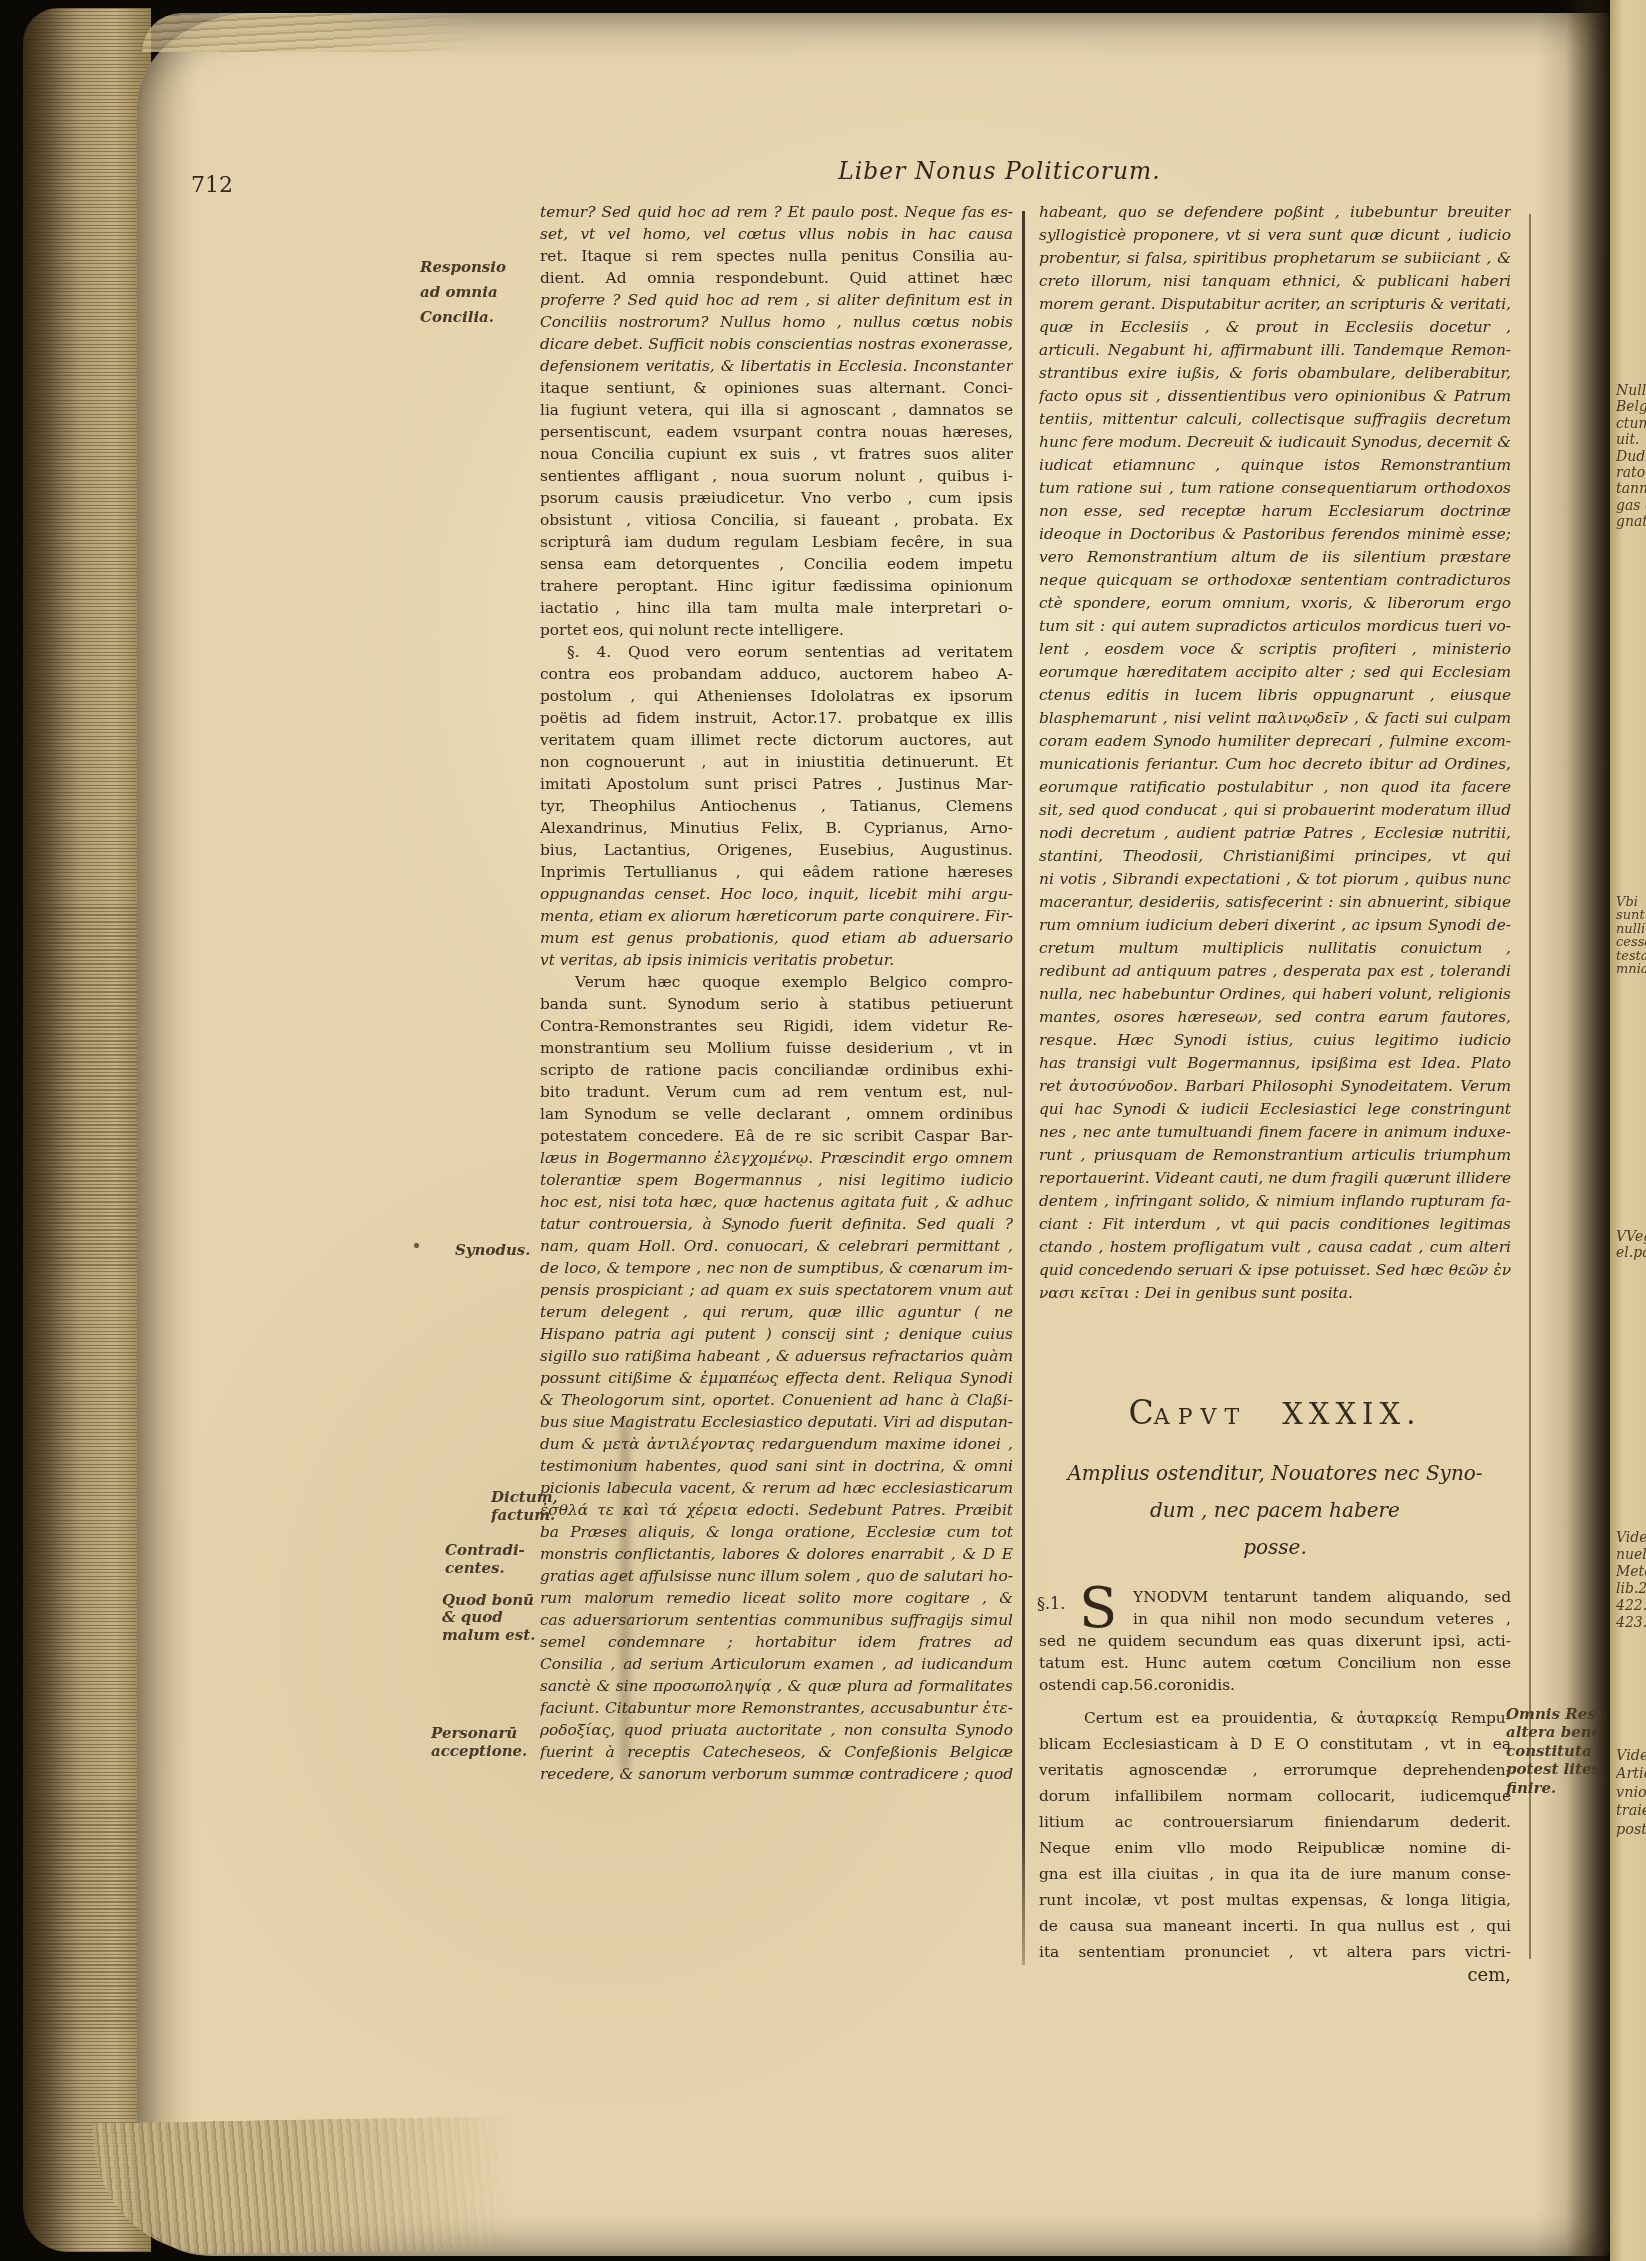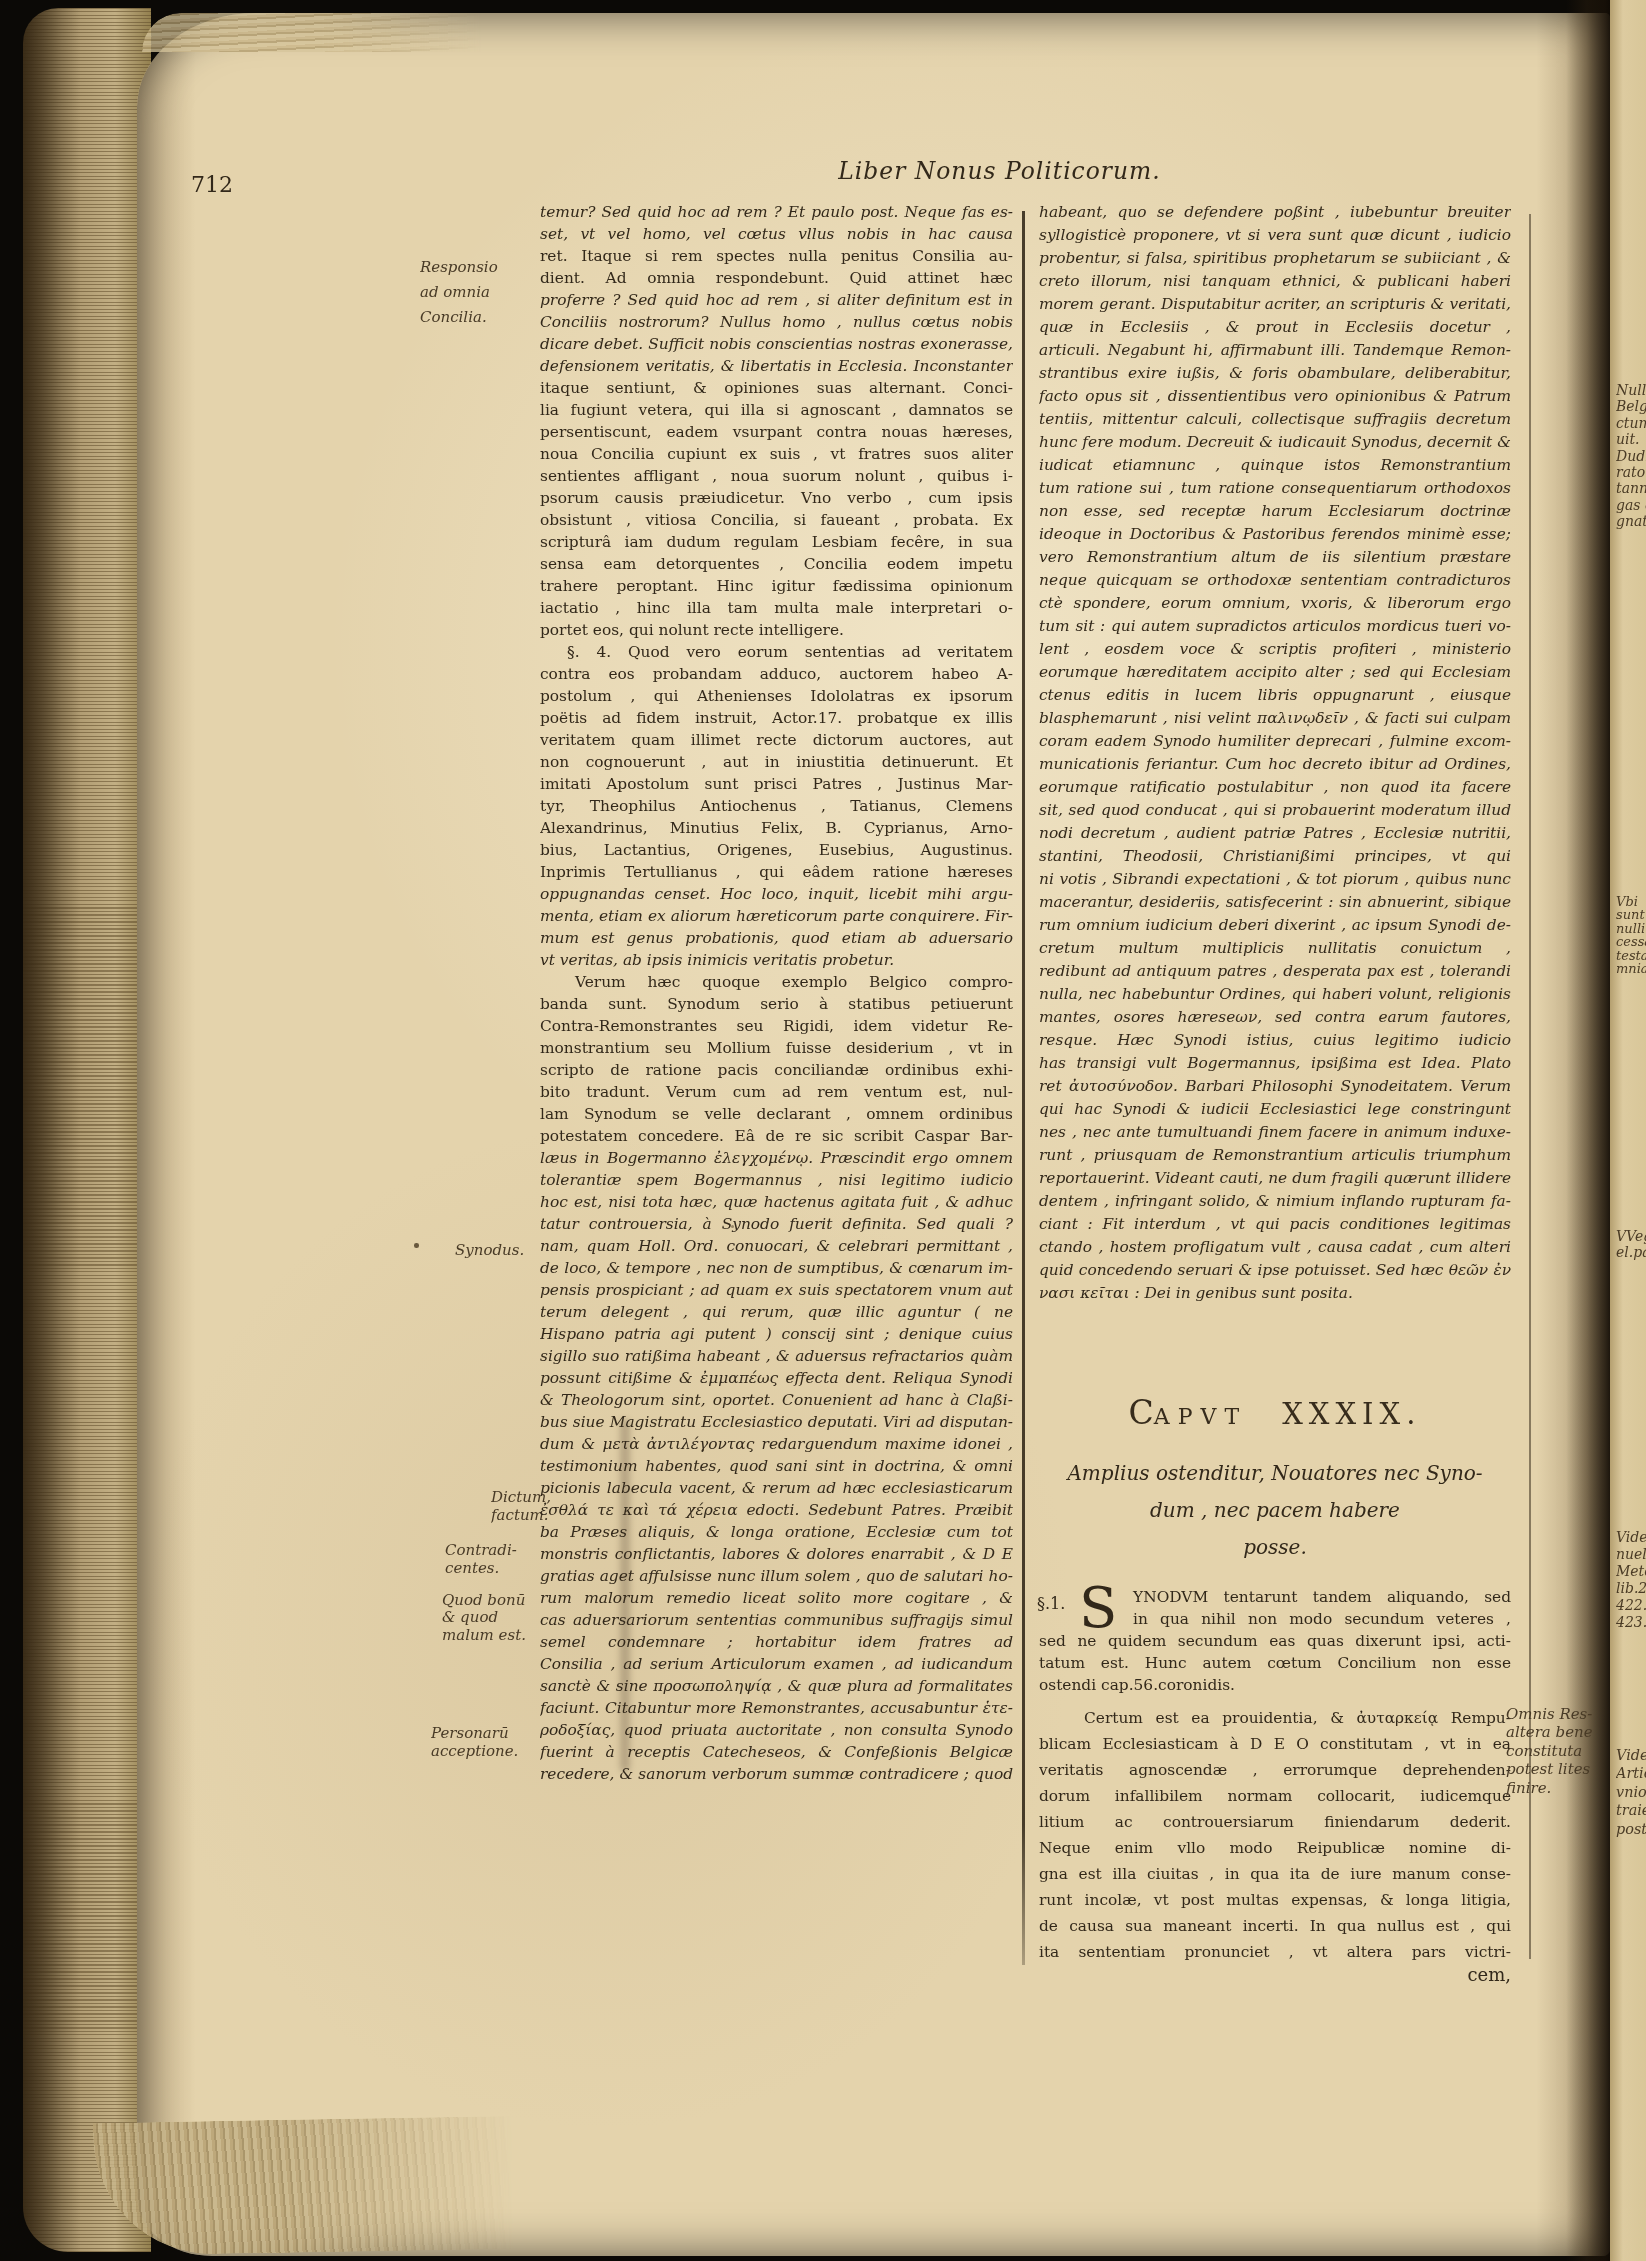--- a/index.html
+++ b/index.html
@@ -42,21 +42,21 @@
     background:rgba(35,24,10,.22);filter:blur(3px);border-radius:5px;}
   .speck{position:absolute;width:4.5px;height:4.5px;border-radius:50%;background:#4a3a22;opacity:.8;z-index:2;}
   
   .txt{position:absolute;z-index:5;}
   .line{text-align:justify;text-align-last:justify;overflow:hidden;}
   .it{font-style:italic;}
   .pagenum{left:191px;top:172px;font-size:22px;}
   .header{left:721px;top:157px;width:557px;text-align:center;font-style:italic;
           font-size:23.4px;letter-spacing:1px;}
   .mnote{font-style:italic;font-size:15px;color:#483a26;}
-  .mnote .line{text-align:left;text-align-last:left;line-height:22px;height:22px;}
+  .mnote .line{text-align:left;text-align-last:left;line-height:22px;height:22px;font-weight:bold;}
   .m-resp{left:420px;top:255px;width:119px;} .m-resp .line{line-height:25px;height:25px;}
   .m-syn{left:455px;top:1239px;width:99px;}
   .m-dict{left:446px;top:1488px;width:99px;margin-left:45px;} .m-dict .line{line-height:18.4px;height:18.4px;}
   .m-contra{left:445px;top:1541px;width:104px;} .m-contra .line{line-height:18.4px;height:18.4px;}
   .m-quod{left:442px;top:1592px;width:109px;} .m-quod .line{line-height:17.4px;height:17.4px;}
   .m-pers{left:431px;top:1724px;width:114px;} .m-pers .line{line-height:18px;height:18px;}
   .m-omnis{left:1506px;top:1705px;width:105px;font-size:15px;} .m-omnis .line{line-height:18.4px;height:18.4px;}
   .col{font-size:15.4px;}
   .col-left{left:540px;top:201px;width:473px;} .col-left .line{line-height:22px;height:22px;}
   .col-right{left:1039px;top:201px;width:472px;} .col-right .line{line-height:23px;height:23px;}

